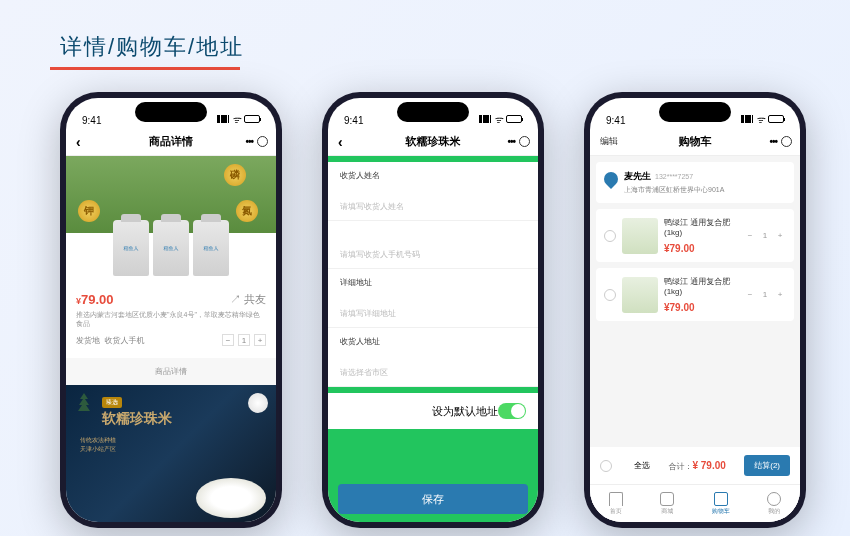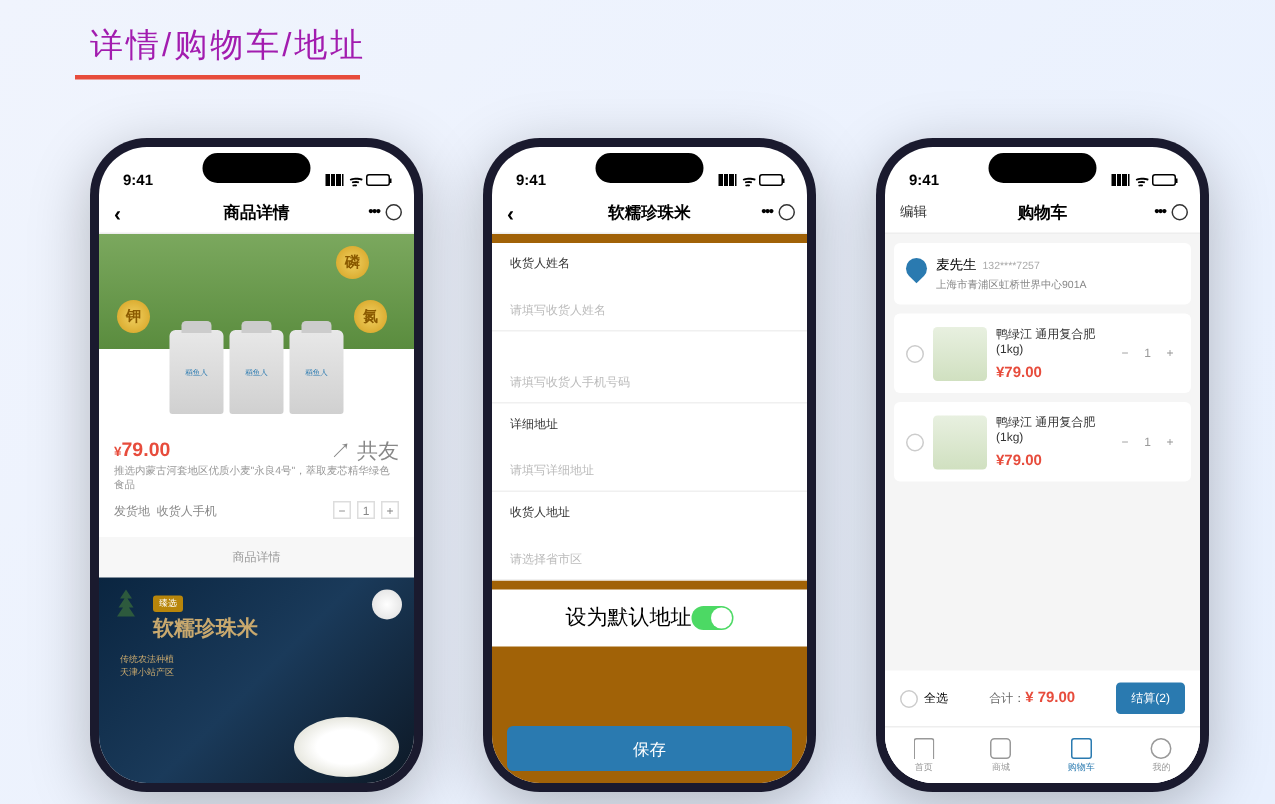--- a/index.html
+++ b/index.html
@@ -1,23 +1,23 @@
 <!DOCTYPE html>
 <html><head>
 <meta charset="utf-8">
 <style>
 *{margin:0;padding:0;box-sizing:border-box;font-family:-apple-system,"PingFang SC","Helvetica Neue",sans-serif}
 body{width:850px;height:536px;background:linear-gradient(135deg,#f0f4fd 0%,#e8f0fe 100%);position:relative;overflow:hidden}
-.title{position:absolute;top:15px;left:60px;font-size:22px;color:#a21caf;font-weight:500;letter-spacing:2px}
+.title{position:absolute;top:32px;left:60px;font-size:22px;color:#0c4a6e;font-weight:500;letter-spacing:2px}
 .title::after{content:"";position:absolute;left:-10px;bottom:-8px;width:190px;height:3px;background:#e74c3c}
 .phones{display:flex;gap:40px;position:absolute;top:92px;left:60px}
 .phone{width:222px;height:436px;background:#1a1a2e;border-radius:38px;padding:6px;box-shadow:0 10px 40px rgba(0,0,0,0.25);position:relative}
 .notch{position:absolute;top:10px;left:50%;transform:translateX(-50%);width:72px;height:20px;background:#000;border-radius:14px;z-index:10}
 .screen{width:100%;height:100%;background:#fff;border-radius:32px;overflow:hidden;position:relative}
-.status{height:30px;display:flex;justify-content:space-between;align-items:center;padding:16px 16px 2px;font-size:10px;font-weight:700;color:#000}
+.status{height:30px;display:flex;justify-content:space-between;align-items:flex-end;padding:16px 16px 2px;font-size:10px;font-weight:400;color:#000}
 .status .right{display:flex;gap:3px;align-items:center}
 .signal,.wifi,.batt{display:inline-block}
 .signal{width:12px;height:8px;background:linear-gradient(to right,#000 25%,transparent 25%,transparent 30%,#000 30%,#000 55%,transparent 55%,transparent 60%,#000 60%,#000 85%,transparent 85%,transparent 90%,#000 90%)}
 .batt{width:16px;height:8px;border:1px solid #000;border-radius:2px;position:relative}
 .batt::after{content:"";position:absolute;right:-2px;top:2px;width:1px;height:3px;background:#000}
 .navbar{height:28px;display:flex;align-items:center;justify-content:center;position:relative;font-size:11px;font-weight:600;border-bottom:0.5px solid #eee}
 .navbar .back{position:absolute;left:10px;font-size:14px}
 .navbar .actions{position:absolute;right:8px;display:flex;gap:4px;align-items:center;font-size:10px}
 .dot3{letter-spacing:-1px}
 .circ{width:11px;height:11px;border:1px solid #333;border-radius:50%;display:inline-block}
@@ -25,52 +25,52 @@
 
 
 .hero{height:128px;background:linear-gradient(#7ba85e 0%,#5a8c3e 60%,#fff 60%);position:relative;display:flex;align-items:flex-end;justify-content:center;gap:4px;padding-bottom:8px}
 .bottle{width:36px;height:56px;background:linear-gradient(#e8e8e8,#d0d0d0);border-radius:4px 4px 2px 2px;position:relative;display:flex;align-items:center;justify-content:center;font-size:5px;color:#2a7ab0;flex-direction:column}
 .bottle::before{content:"";position:absolute;top:-6px;left:50%;transform:translateX(-50%);width:20px;height:8px;background:#ccc;border-radius:3px 3px 0 0}
 .elem{position:absolute;width:22px;height:22px;background:radial-gradient(#f0d060,#d4a020);border-radius:50%;display:flex;align-items:center;justify-content:center;color:#8a5a00;font-size:10px;font-weight:bold}
 .e1{top:8px;right:30px}.e2{top:44px;left:12px}.e3{top:44px;right:18px}
 .pbox{background:#fff;padding:8px 10px}
 .price{color:#e74c3c;font-size:13px;font-weight:bold}
 .price .y{font-size:9px}
-.share{float:right;font-size:14px;color:#888}
+.share{float:right;font-size:11px;color:#888}
 .ptitle{font-size:9px;color:#333;margin-top:4px;line-height:1.4}
 .pdesc{font-size:7px;color:#999;margin-top:3px;line-height:1.3}
 .prow{display:flex;justify-content:space-between;align-items:center;margin-top:6px;font-size:8px;color:#888}
 .qty{display:flex;align-items:center;gap:4px}
 .qty span{width:12px;height:12px;border:0.5px solid #ddd;display:flex;align-items:center;justify-content:center;font-size:8px}
 .divider{text-align:center;color:#999;font-size:8px;padding:8px 0;background:#f7f7f7;margin-top:4px}
 .banner{height:139px;background:linear-gradient(135deg,#0a2540 0%,#1a3a5a 50%,#0d1825 100%);position:relative;padding:10px;color:#c9a96e}
 .banner .pine{position:absolute;top:6px;left:6px;width:24px;height:24px}
 .banner .badge{position:absolute;top:8px;right:8px;width:20px;height:20px;background:radial-gradient(#fff,#ddd);border-radius:50%}
 .btxt{font-size:14px;font-weight:bold;margin-left:26px;margin-top:2px;writing-mode:horizontal-tb}
 .btag{display:inline-block;background:#b8860b;color:#fff;font-size:6px;padding:1px 4px;border-radius:2px;margin-left:26px;margin-top:2px}
 .bsub{font-size:6px;margin-left:4px;margin-top:8px;line-height:1.4}
 .rice{position:absolute;bottom:6px;right:10px;width:70px;height:40px;background:radial-gradient(ellipse,#fff 40%,#e8e8e0 70%);border-radius:50%}
 
 
-.p2 .content{background:#a16207}
+.p2 .content{background:#22c55e}
 .form{background:#fff;margin-top:6px}
 .field{padding:8px 12px;border-bottom:0.5px solid #f0f0f0}
 .flabel{font-size:8px;color:#333;font-weight:500}
 .fhint{font-size:8px;color:#bbb;margin-top:20px}
-.switch-row{display:flex;justify-content:center;align-items:center;padding:10px 12px;background:#fff;margin-top:6px;font-size:14px}
+.switch-row{display:flex;justify-content:flex-end;align-items:center;padding:10px 12px;background:#fff;margin-top:6px;font-size:11px}
 .switch{width:28px;height:16px;background:#4cd964;border-radius:8px;position:relative}
 .switch::after{content:"";position:absolute;right:1px;top:1px;width:14px;height:14px;background:#fff;border-radius:50%}
 .savebtn{position:absolute;bottom:8px;left:10px;right:10px;height:30px;background:#2a7ab0;color:#fff;border-radius:4px;display:flex;align-items:center;justify-content:center;font-size:11px}
 
 
 .p3 .navbar .edit{position:absolute;left:10px;font-size:9px;color:#333;font-weight:normal}
 .p3 .content{background:#f5f5f5;display:flex;flex-direction:column}
 .addr{background:#fff;margin:6px 6px 0;border-radius:4px;padding:8px;display:flex;gap:6px}
 .pin{width:14px;height:14px;background:#2a7ab0;border-radius:50% 50% 50% 0;transform:rotate(-45deg);flex-shrink:0;margin-top:2px}
-.aname{font-size:9px;font-weight:400}
+.aname{font-size:9px;font-weight:700}
 .aphone{font-size:7px;color:#aaa;margin-left:4px}
 .aaddr{font-size:7px;color:#888;margin-top:2px}
 .cart-list{flex:1}
 .citem{background:#fff;margin:6px 6px 0;border-radius:4px;padding:8px;display:flex;gap:6px;align-items:center}
 .chk{width:12px;height:12px;border:1px solid #ccc;border-radius:50%;flex-shrink:0}
 .cimg{width:36px;height:36px;background:linear-gradient(#e8f0e0,#d0e0c0);border-radius:3px;flex-shrink:0}
 .cinfo{flex:1}
 .cname{font-size:8px;color:#333}
 .cprice{color:#e74c3c;font-size:10px;font-weight:bold;margin-top:6px}
 .cqty{display:flex;gap:3px;align-items:center;font-size:8px}
@@ -251,21 +251,21 @@
                 <div class="cprice">¥79.00</div>
               </div>
 <div class="cqty">
                 <span>−</span>
                 <span>1</span>
                 <span>+</span>
               </div>
 </div>
 </div>
 <div class="cart-bar">
-<span style="display:flex;align-items:center;gap:4px">
+<span style="display:flex;align-items:center;gap:22px">
               <span class="chk"></span>
               <span>全选</span>
             </span>
 <span class="total"><span>合计：</span><b>¥ 79.00</b></span>
 <span class="checkout">结算(2)</span>
 </div>
 <div class="tabbar">
 <div class="tab">
               <div class="ticon home"></div>
               <span>首页</span>

